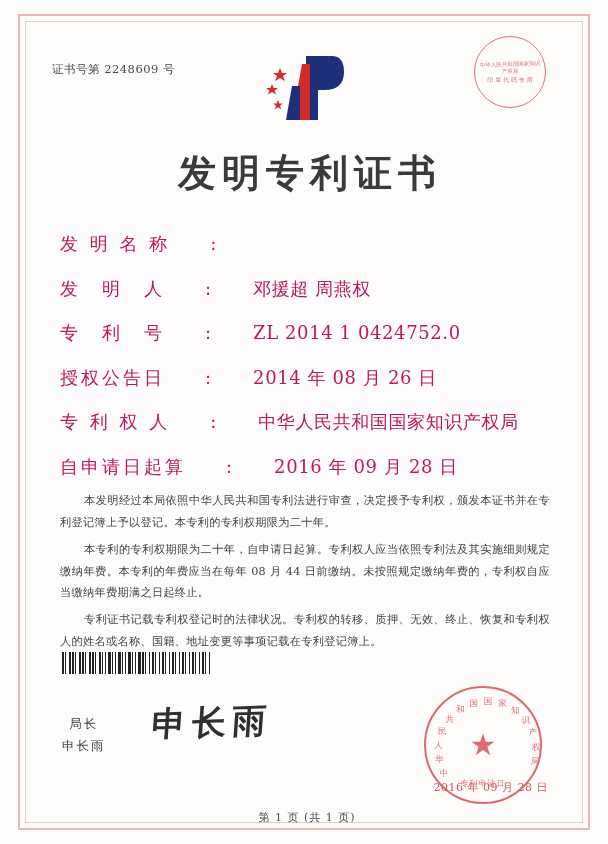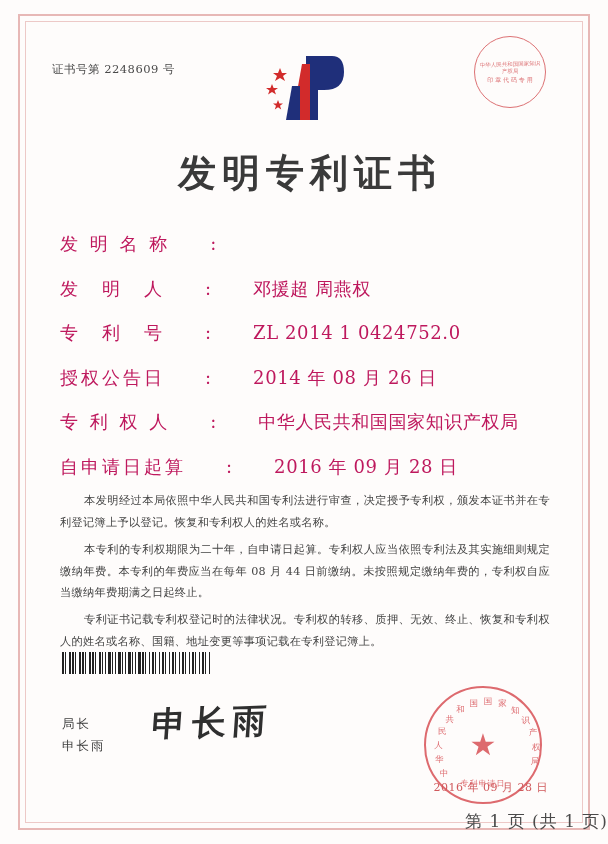--- a/index.html
+++ b/index.html
@@ -166,20 +166,21 @@
 
   
   .sig-label {
     position: absolute;
     left: 62px;
     top: 713px;
     font-size: 12.5px;
     letter-spacing: 2px;
     color: #3f3f3f;
     line-height: 1.75;
+    text-align: center;
   }
   .sig-hand {
     position: absolute;
     left: 152px;
     top: 700px;
     font-size: 34px;
     color: #2f2f2f;
     font-family: "DejaVu Serif", serif;
     letter-spacing: 6px;
     transform: skewX(-6deg) rotate(-2deg);
@@ -236,22 +237,22 @@
     color: #d0595c;
     letter-spacing: 0.5px;
   }
 
   
   .footer {
     position: absolute;
     left: 6px;
     right: 0;
     top: 810px;
-    text-align: right;
-    font-size: 17px;
+    text-align: center;
+    font-size: 11px;
     color: #4a4a4a;
     letter-spacing: 1px;
   }
 </style>
 </head>
 <body>
 
 <div class="page">
 
   <div class="border-outer"></div>
@@ -305,21 +306,21 @@
       <span class="field-value">中华人民共和国国家知识产权局</span>
     </div>
     <div class="field-row">
       <span class="field-label">自申请日起算</span>
       <span class="field-colon">:</span>
       <span class="field-value">2016 年 09 月 28 日</span>
     </div>
   </div>
 
   <div class="body-text">
-    <p>本发明经过本局依照中华人民共和国专利法进行审查，决定授予专利权，颁发本证书并在专利登记簿上予以登记。恢复和专利权人的姓名或名称。</p>
+    <p>本发明经过本局依照中华人民共和国专利法进行审查，决定授予专利权，颁发本证书并在专利登记簿上予以登记。本专利的专利权期限为二十年。</p>
     <p>本专利的专利权期限为二十年，自申请日起算。专利权人应当依照专利法及其实施细则规定缴纳年费。本专利的年费应当在每年 08 月 44 日前缴纳。未按照规定缴纳年费的，专利权自应当缴纳年费期满之日起终止。</p>
     <p>专利证书记载专利权登记时的法律状况。专利权的转移、质押、无效、终止、恢复和专利权人的姓名或名称、国籍、地址变更等事项记载在专利登记簿上。</p>
   </div>
 
   <div class="barcode"></div>
 
   <div class="sig-label">
     <div>局长</div>
     <div>申长雨</div>
   </div>

